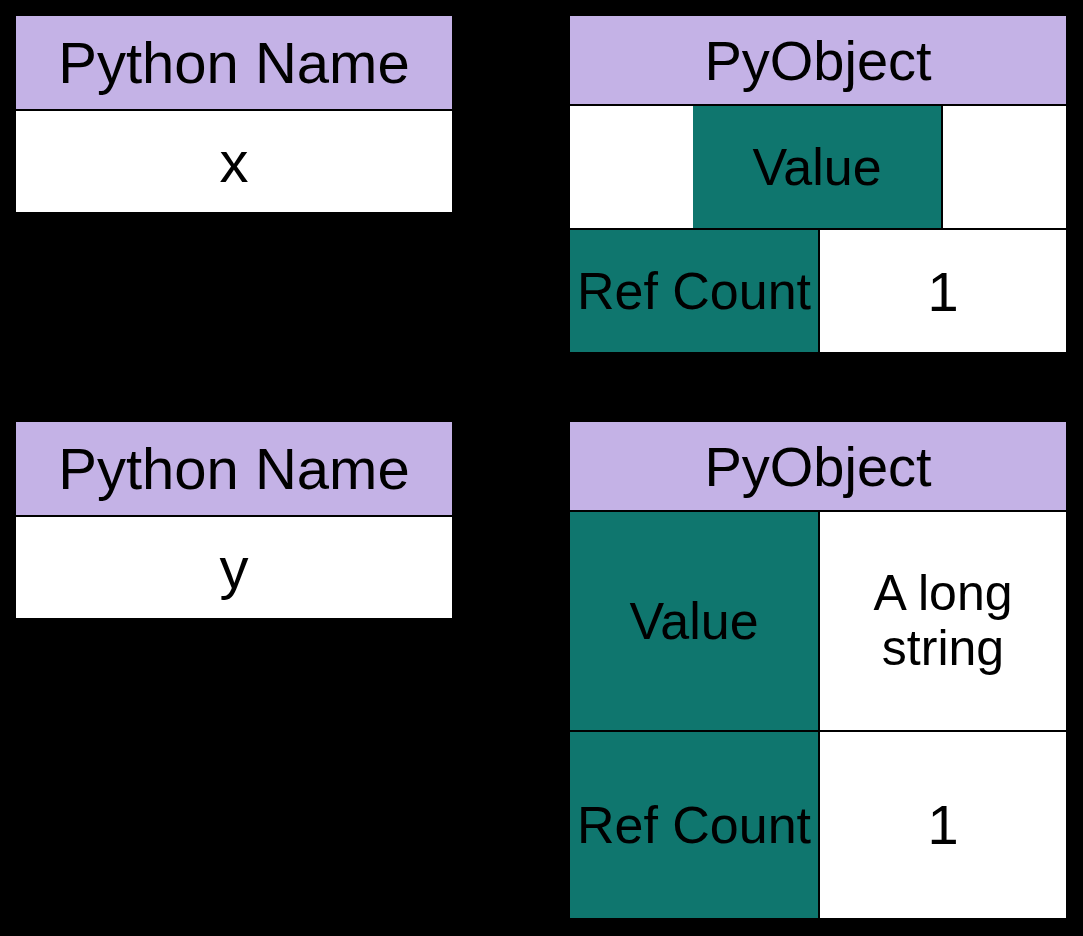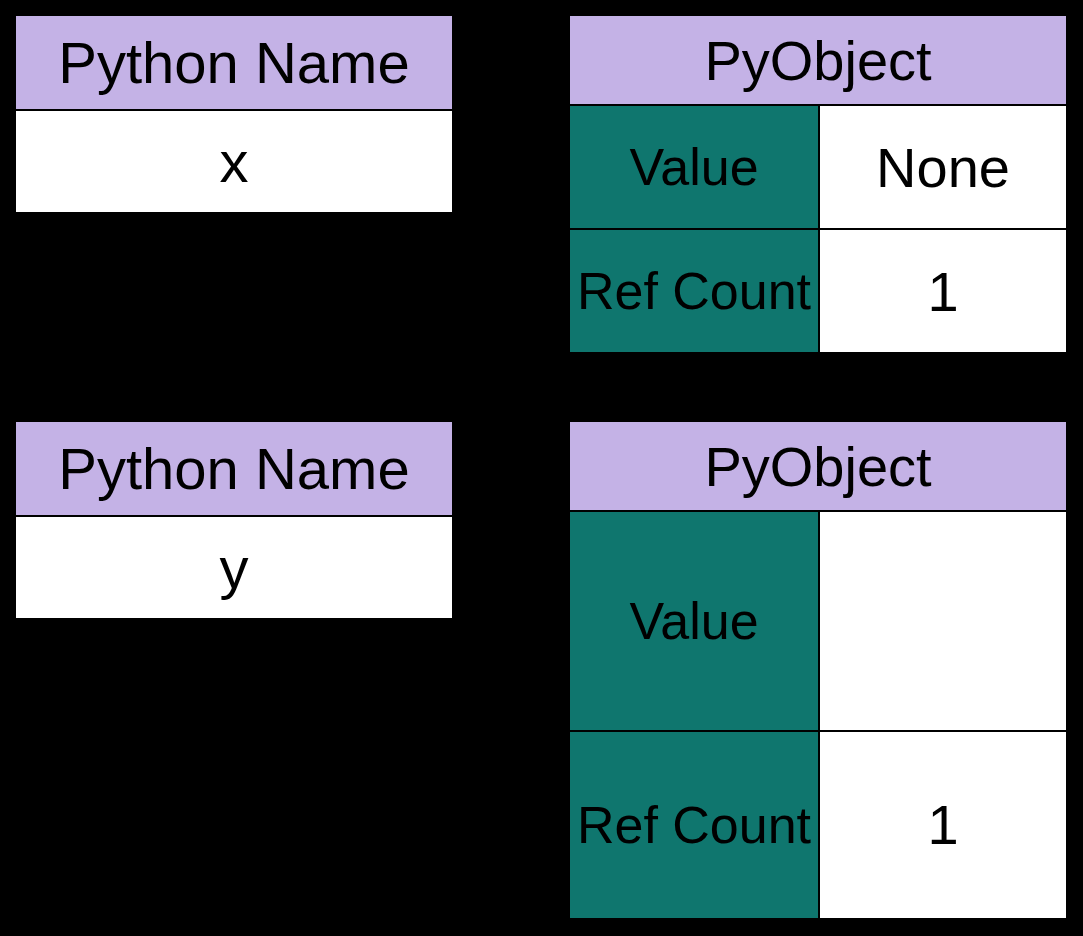--- a/index.html
+++ b/index.html
@@ -1,18 +1,19 @@
 <!DOCTYPE html>
 <html><head>
   <meta charset="utf-8">
   <style>
     * {
       box-sizing: border-box;
       margin: 0;
       padding: 0;
+      justify-content: center;
     }
     body {
       width: 1083px;
       height: 936px;
       background: #000;
       font-family: Arial, Helvetica, sans-serif;
       position: relative;
     }
     .box {
       position: absolute;
@@ -169,23 +170,20 @@
 </div>
 
 <div class="box pyobject-1">
   <div class="header-cell">
     <span>PyObject</span>
   </div>
   <div class="row">
     <div class="label-cell">
       <span>Value</span>
     </div>
-    <div class="value-cell">
-      <span>None</span>
-    </div>
   </div>
   <div class="row">
     <div class="label-cell">
       <span>Ref
 Count</span>
     </div>
     <div class="value-cell">
       <span>1</span>
     </div>
   </div>
@@ -201,20 +199,24 @@
 </div>
 
 <div class="box pyobject-2">
   <div class="header-cell">
     <span>PyObject</span>
   </div>
   <div class="value-row">
     <div class="label-cell">
       <span>Value</span>
     </div>
+    <div class="value-cell">
+      <span>A long
+string</span>
+    </div>
   </div>
   <div class="refcount-row">
     <div class="label-cell">
       <span>Ref
 Count</span>
     </div>
     <div class="value-cell refcount-val">
       <span>1</span>
     </div>
   </div>

